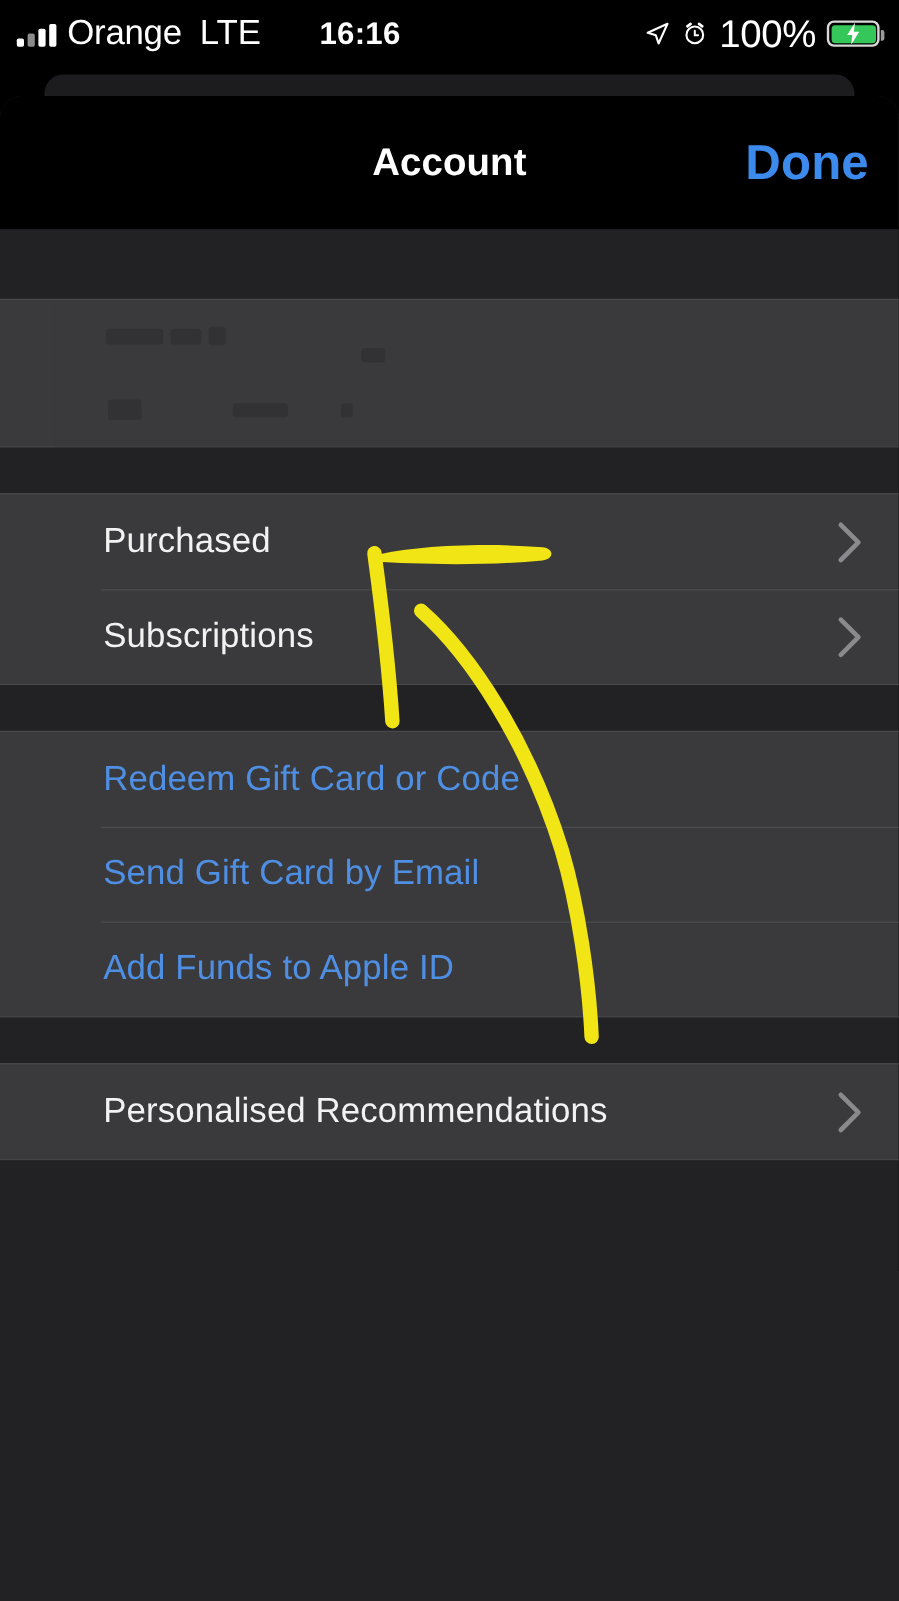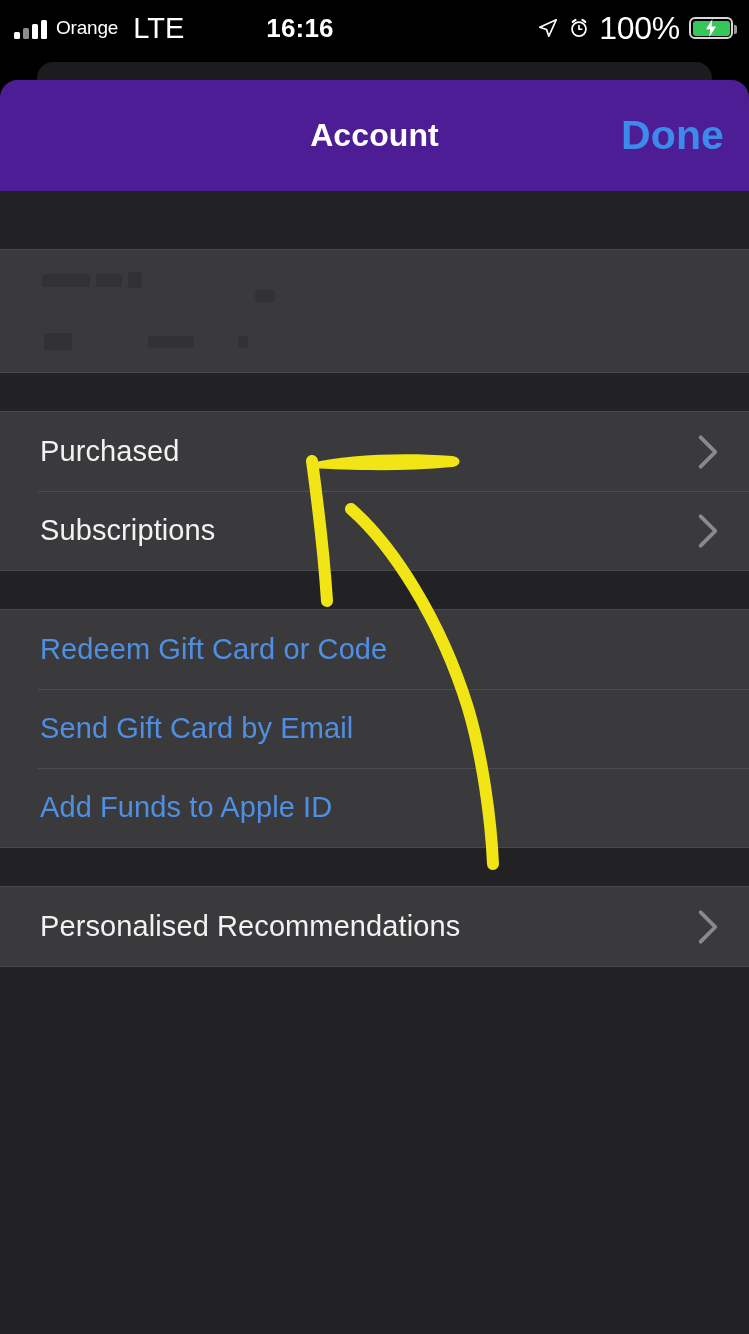--- a/index.html
+++ b/index.html
@@ -42,21 +42,21 @@
     display: block;
     width: 6px;
     border-radius: 1.5px;
     background: #ffffff;
   }
   .signal i.b1 { height: 7px;  background: #ffffff; }
   .signal i.b2 { height: 11px; background: #8b8b8d; }
   .signal i.b3 { height: 15px; background: #ffffff; }
   .signal i.b4 { height: 19px; background: #ffffff; }
   .sb-carrier {
-    font-size: 19px;
+    font-size: 29px;
     letter-spacing: -0.2px;
   }
   .sb-lte {
     font-size: 29px;
     letter-spacing: 0px;
     margin-left: 6px;
   }
   .sb-time {
     position: absolute;
     left: 0; top: 0;
@@ -129,21 +129,21 @@
     position: absolute;
     left: 0; top: 80px;
     width: 749px; height: 1254px;
     background: #232325;
     border-radius: 18px 18px 0 0;
     overflow: hidden;
   }
   .navbar {
     position: relative;
     height: 111px;
-    background: #4c1d95;
+    background: #000000;
   }
   .nav-title {
     position: absolute;
     left: 0; top: 0;
     width: 749px; height: 111px;
     display: flex;
     align-items: center;
     justify-content: center;
     color: #ffffff;
     font-size: 32px;
@@ -164,20 +164,21 @@
   }
 
   
   .gap {
     background: #222224;
   }
   .section {
     background: #3a3a3c;
     border-top: 1px solid #49494b;
     border-bottom: 1px solid #49494b;
+    padding-left: 46px;
   }
   .row {
     position: relative;
     height: 79px;
     display: flex;
     align-items: center;
     padding-left: 40px;
     padding-right: 30px;
     box-sizing: border-box;
     cursor: pointer;

